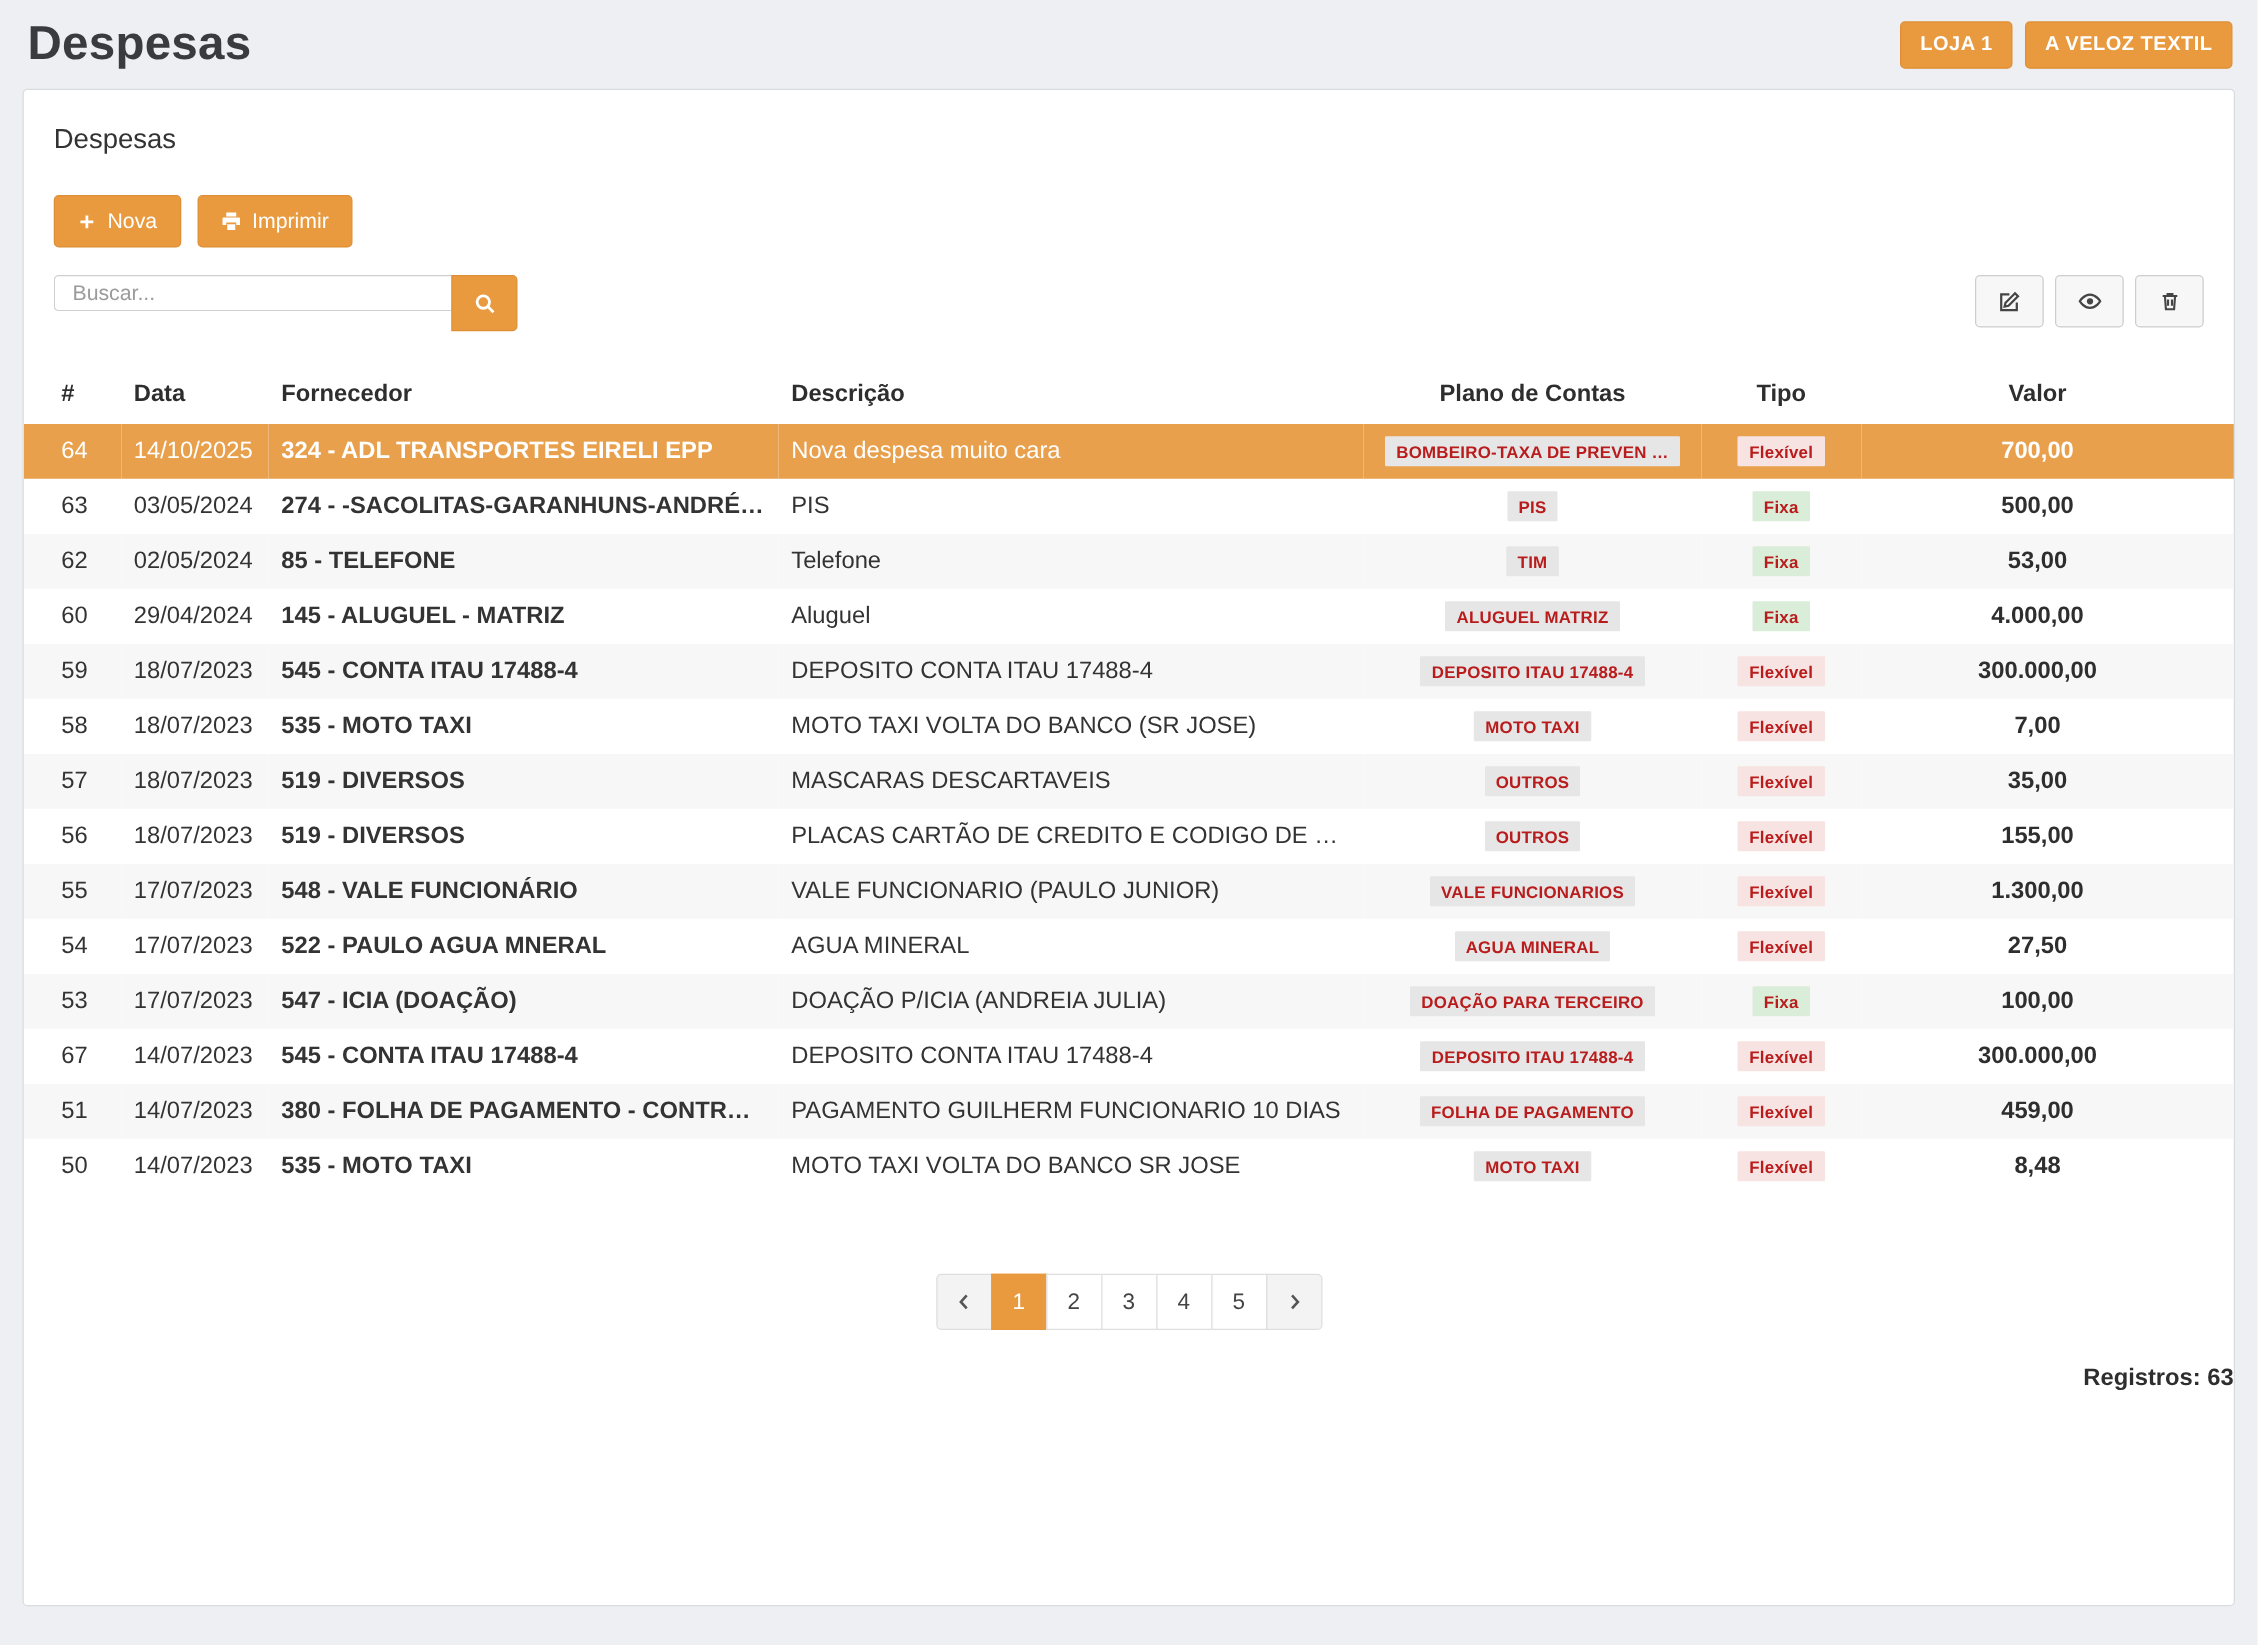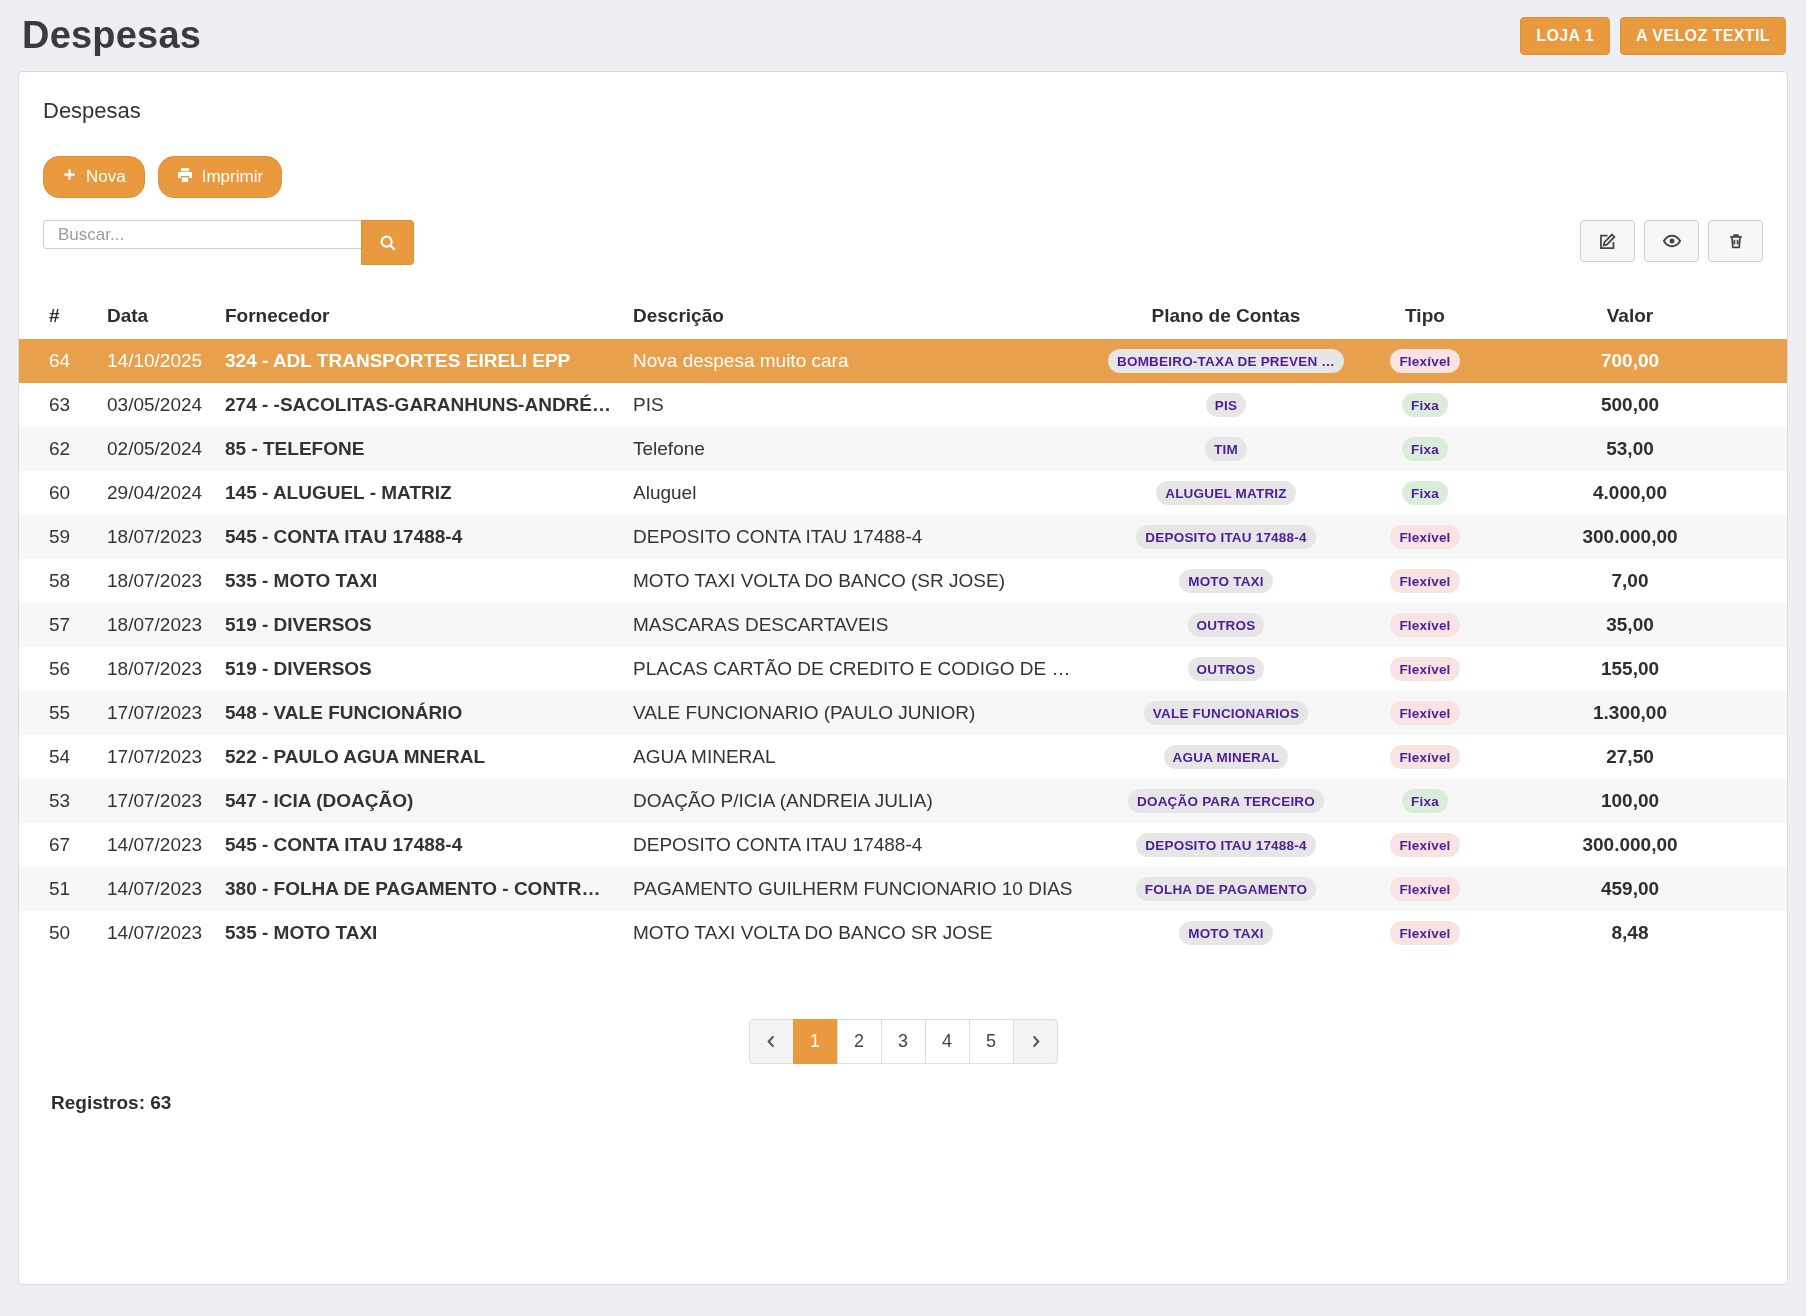--- a/index.html
+++ b/index.html
@@ -32,24 +32,24 @@
     background: #fff;
     border: 1px solid #d9dcdf;
     border-radius: 4px;
     height: 1214px;
   }
   .card-title { font-size: 22px; font-weight: 400; padding: 26px 24px 0; color: #333; }
 
   
   .toolbar { display: flex; gap: 13px; padding: 0 24px; margin-top: 32px; }
   .btn-orange {
-    display: inline-flex; align-items: flex-start; gap: 9px;
+    display: inline-flex; align-items: center; gap: 9px;
     background: #E9993E; border: 1px solid #de8f35; color: #fff;
     font-size: 17px; font-family: inherit;
-    padding: 10px 18px; border-radius: 16px; cursor: pointer;
+    padding: 10px 18px; border-radius: 4px; cursor: pointer;
   }
 
   
   .search-row {
     display: flex; align-items: flex-start; justify-content: space-between;
     padding: 0 24px; margin-top: 22px;
   }
   .search-group { display: flex; }
   .search-input {
     width: 318px; height: 29px;
@@ -91,21 +91,21 @@
   tbody tr { cursor: pointer; padding-left: 48px; }
   tbody tr.selected { background: #E8A04C; }
   tbody tr.selected td { color: #fff; }
   td.supplier { font-weight: 700; }
   td.value { font-weight: 700; color: #2e2e2e; }
 
   .badge {
     display: inline-block; max-width: 100%;
     padding: 5px 9px 4px;
     font-size: 13.5px; font-weight: 700; letter-spacing: .2px;
-    border-radius: 12px; background: #e6e6e6; color: #4c1d95;
+    border-radius: 1px; background: #e6e6e6; color: #b91c1c;
     white-space: nowrap; overflow: hidden; text-overflow: ellipsis;
     vertical-align: middle;
   }
   .badge-fixa { background: #d9edd9; }
   .badge-flex { background: #f7e3e1; }
 
   
   .pagination { display: flex; justify-content: center; margin-top: 64px; }
   .pg { display: flex; }
   .pg-pages { display: flex; }
@@ -114,21 +114,21 @@
     display: flex; align-items: center; justify-content: center;
     background: #fff; border: 1px solid #dedede; margin-left: -1px;
     font-size: 18px; font-family: inherit; color: #444; cursor: pointer;
     padding: 0 14px;
   }
   .pg-btn.chev { background: #f3f3f3; }
   .pg-btn.first { border-radius: 4px 0 0 4px; margin-left: 0; }
   .pg-btn.last { border-radius: 0 4px 4px 0; }
   .pg-btn.active { background: #E9993E; border-color: #E9993E; color: #fff; }
 
-  .records { text-align: left; font-weight: 700; font-size: 19px; margin-top: 28px; color: #2e2e2e; margin-left: 32px; }
+  .records { text-align: right; font-weight: 700; font-size: 19px; margin-top: 28px; color: #2e2e2e; margin-left: 32px; }
 </style>
 </head>
 <body>
 
 <div class="topbar">
   <div class="page-title">Despesas</div>
   <div class="topbar-buttons">
     <button class="chip-btn">LOJA 1</button>
     <button class="chip-btn">A VELOZ TEXTIL</button>
   </div>

